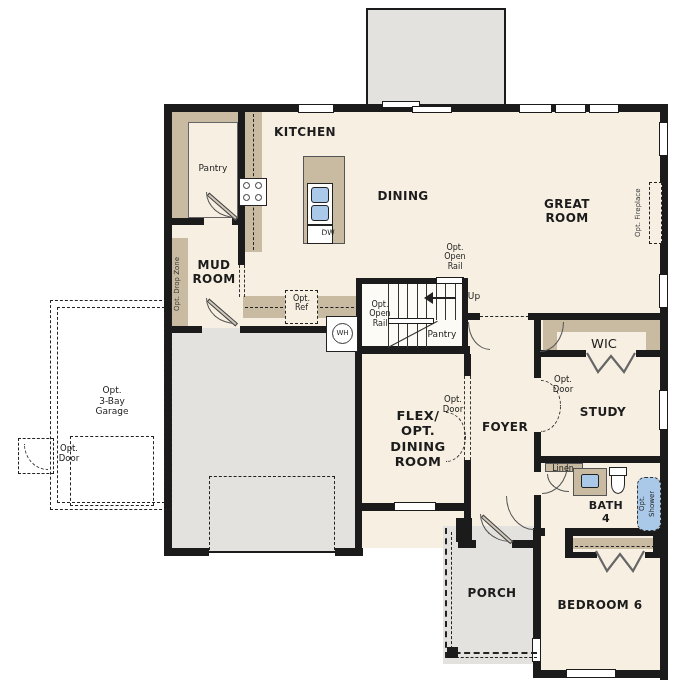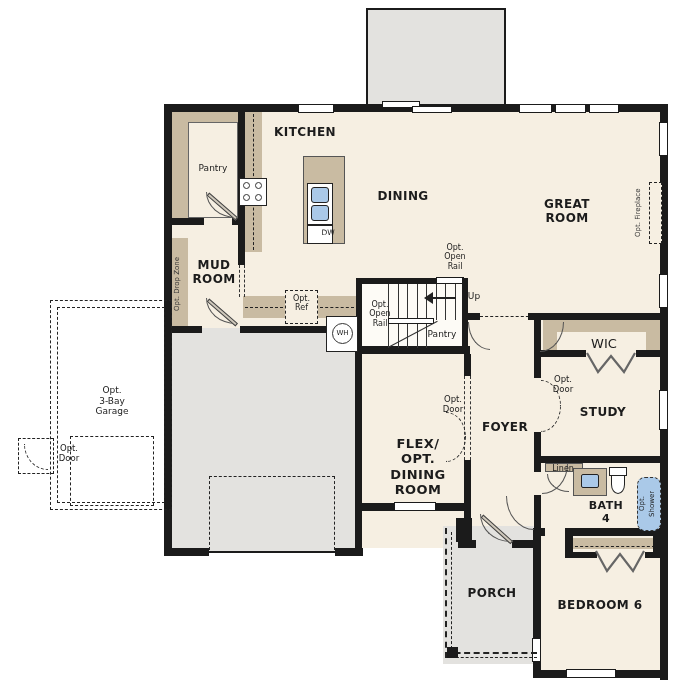--- a/index.html
+++ b/index.html
@@ -212,21 +212,21 @@
 Open
 Rail</div>
   <div class="lbl sm" style="left:462px;top:291px;width:24px;font-size:9px;">Up</div>
   <div class="lbl sm" style="left:418px;top:329px;width:48px;font-size:9px;">Pantry</div>
   <div class="lbl vert" style="left:634px;top:178px;width:13px;height:70px;font-size:7px;color:#333;">Opt. Fireplace</div>
   <div class="lbl sm" style="left:86px;top:385px;width:52px;font-size:9px;">Opt.
 3-Bay
 Garage</div>
   <div class="lbl sm" style="left:52px;top:443px;width:34px;font-size:8.5px;">Opt.
 Door</div>
-  <div class="lbl b" style="left:372px;top:408px;width:92px;font-size:13px;margin-top:28px;">FLEX/
+  <div class="lbl b" style="left:372px;top:408px;width:92px;font-size:13px;">FLEX/
 OPT. DINING
 ROOM</div>
   <div class="lbl sm" style="left:436px;top:394px;width:34px;font-size:8.5px;">Opt.
 Door</div>
   <div class="lbl b md2" style="left:478px;top:420px;width:54px;">FOYER</div>
   <div class="lbl b md" style="left:572px;top:405px;width:62px;">STUDY</div>
   <div class="lbl sm" style="left:546px;top:374px;width:34px;font-size:8.5px;">Opt.
 Door</div>
   <div class="lbl sm" style="left:584px;top:336px;width:40px;font-size:13px;">WIC</div>
   <div class="lbl sm" style="left:543px;top:464px;width:40px;font-size:8px;">Linen</div>

